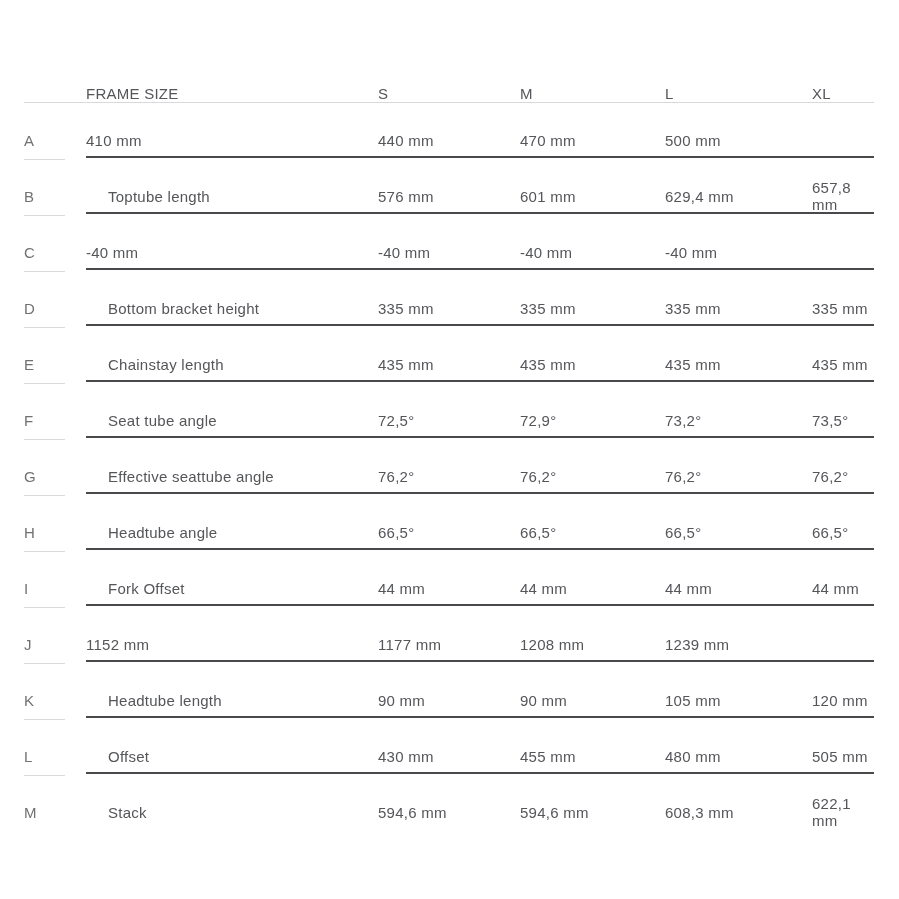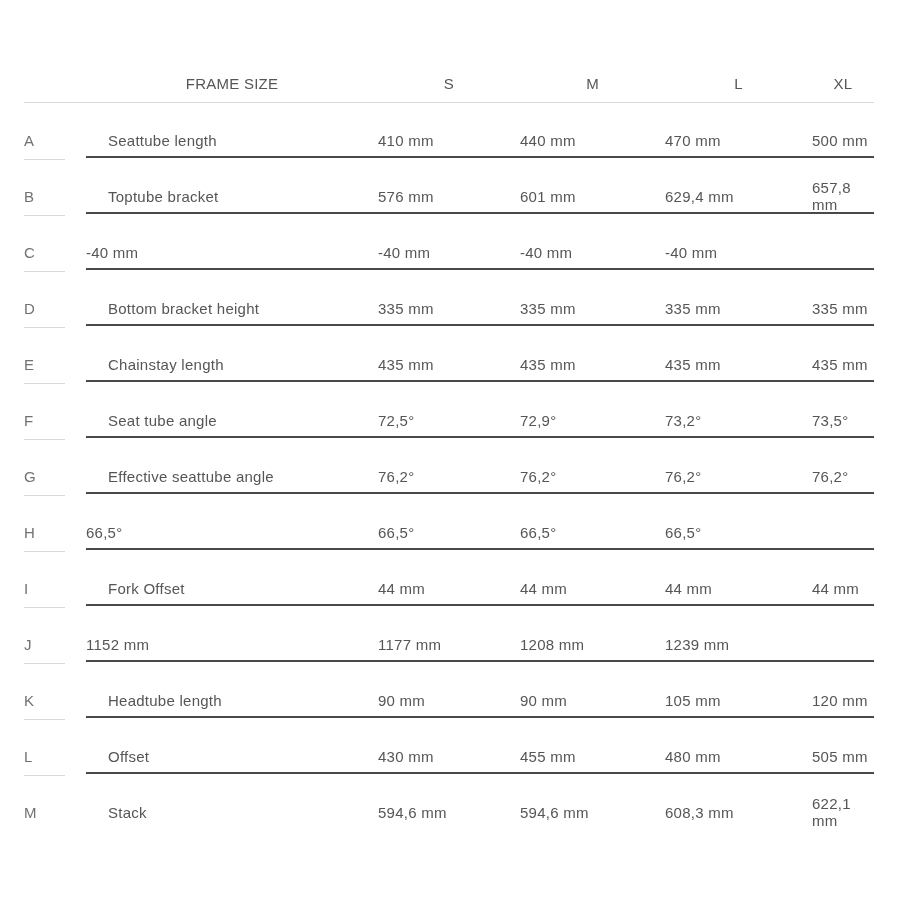--- a/index.html
+++ b/index.html
@@ -23,24 +23,22 @@
     left:24px;top:60px;
     width:850px;
   }
   .grid{
     display:grid;
     grid-template-columns:62px 292px 142px 145px 147px 1fr;
   }
   .thead{
     height:43px;
     align-items:end;
-    padding-bottom:10px;
     box-sizing:border-box;
     border-bottom:1px solid var(--line-light);
-    text-align:center;
   }
   .header-text{
     font-size:15px;
     color:var(--text-header);
     letter-spacing:.6px;
   }
   .tbody{margin-top:9px;}
   .trow{
     height:56px;
     align-items:center;
@@ -80,30 +78,29 @@
     <div class="cell header-text">S</div>
     <div class="cell header-text">M</div>
     <div class="cell header-text">L</div>
     <div class="cell header-text">XL</div>
   </div>
 
   <div class="tbody">
 
     <div class="grid trow">
       <div class="cell letter">A</div>
-      <div class="cell label">Seattube length</div>
       <div class="cell val">410 mm</div>
       <div class="cell val">440 mm</div>
       <div class="cell val">470 mm</div>
       <div class="cell val">500 mm</div>
     </div>
 
     <div class="grid trow">
       <div class="cell letter">B</div>
-      <div class="cell label">Toptube bracket</div>
+      <div class="cell label">Toptube length</div>
       <div class="cell val">576 mm</div>
       <div class="cell val">601 mm</div>
       <div class="cell val">629,4 mm</div>
       <div class="cell val">657,8 mm</div>
     </div>
 
     <div class="grid trow">
       <div class="cell letter">C</div>
       <div class="cell val">-40 mm</div>
       <div class="cell val">-40 mm</div>
@@ -142,20 +139,21 @@
       <div class="cell letter">G</div>
       <div class="cell label">Effective seattube angle</div>
       <div class="cell val">76,2°</div>
       <div class="cell val">76,2°</div>
       <div class="cell val">76,2°</div>
       <div class="cell val">76,2°</div>
     </div>
 
     <div class="grid trow">
       <div class="cell letter">H</div>
+      <div class="cell label">Headtube angle</div>
       <div class="cell val">66,5°</div>
       <div class="cell val">66,5°</div>
       <div class="cell val">66,5°</div>
       <div class="cell val">66,5°</div>
     </div>
 
     <div class="grid trow">
       <div class="cell letter">I</div>
       <div class="cell label">Fork Offset</div>
       <div class="cell val">44 mm</div>

